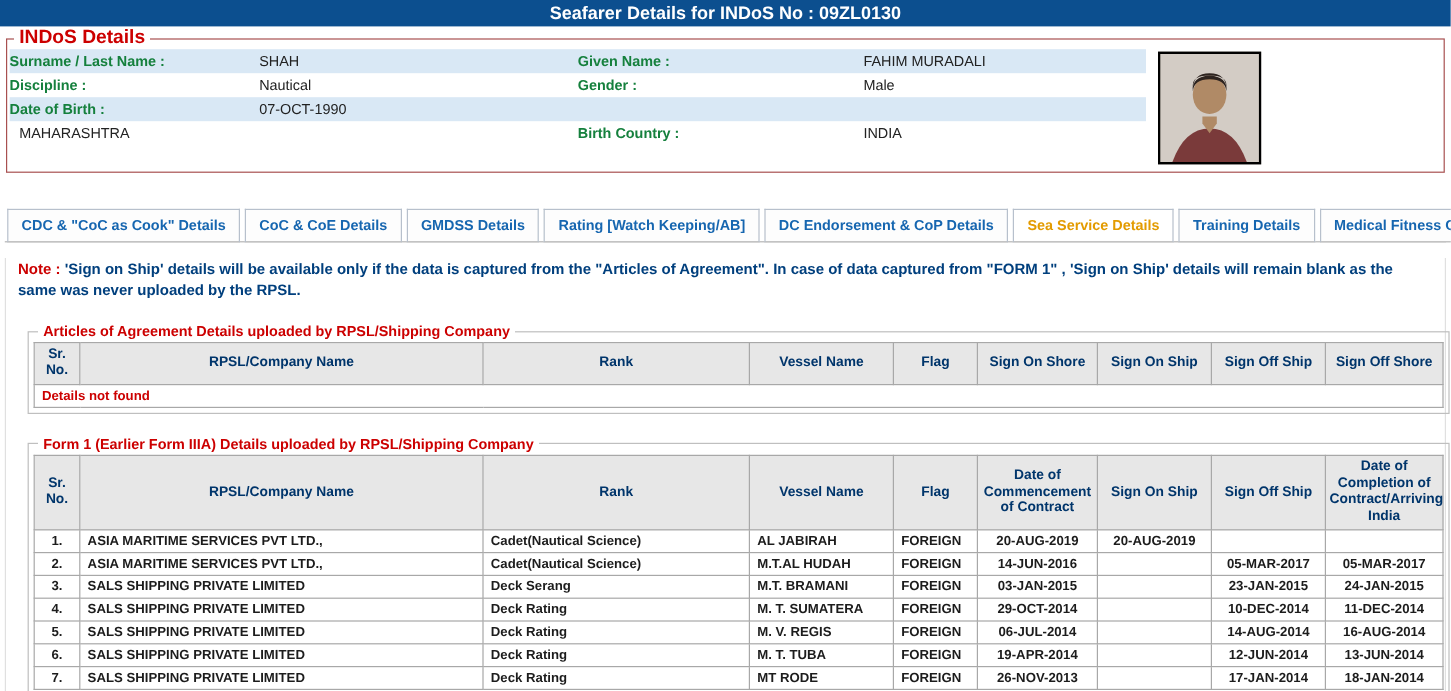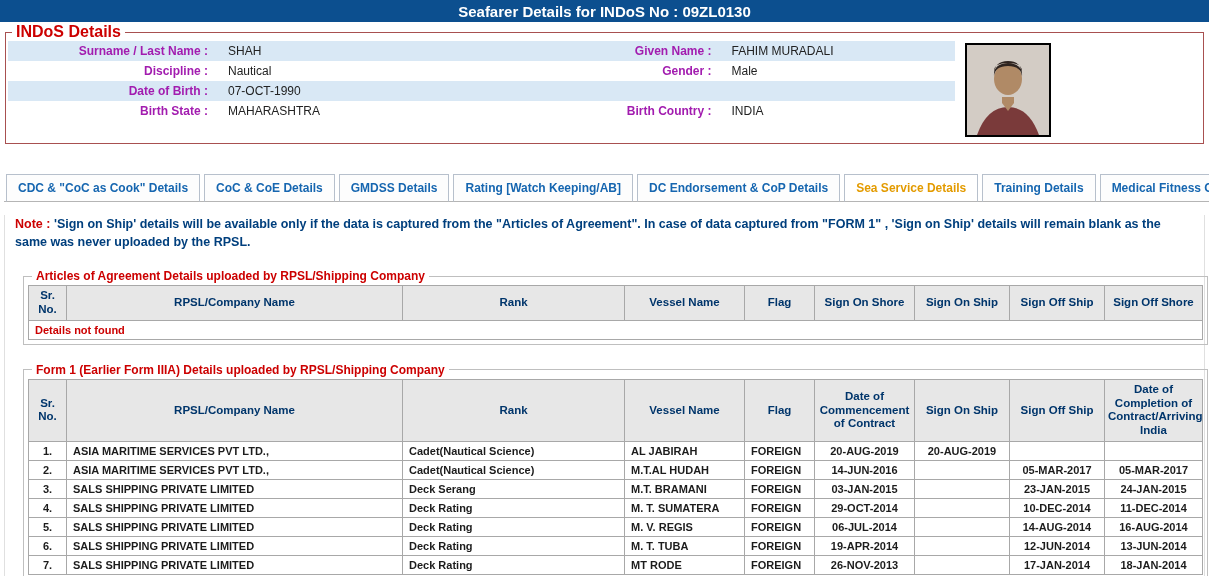--- a/index.html
+++ b/index.html
@@ -23,25 +23,25 @@
   }
   fieldset.indos legend {
     color:#cc0000; font-weight:bold; font-size:16px; padding:0 4px; margin-left:4px;
   }
   .indos-body { display:flex; align-items:flex-start; }
   .fields { flex:1 1 auto; }
   .frow { display:flex; height:20px; line-height:20px; font-size:12px; }
   .frow.alt { background:#d9e8f5; }
   .fpair { display:flex; width:50%; }
   .flabel {
-    font-weight:bold; color:#a21caf; text-align:right; white-space:nowrap;
+    font-weight:bold; color:#15803d; white-space:nowrap;
   }
   .fpair.left .flabel  { width:200px; }
   .fpair.right .flabel { width:230px; }
-  .fvalue { color:#222; margin-left:20px; white-space:nowrap; }
+  .fvalue { color:#222; margin-left:8px; white-space:nowrap; }
   .photo {
     flex:0 0 auto; width:86px; height:94px; border:2px solid #000;
     margin:2px 150px 2px 10px; background:#d8d0c8; overflow:hidden;
   }
   .photo svg { display:block; width:100%; height:100%; }
 
   
   .tabbar {
     display:flex; gap:4px; align-items:flex-end;
     margin:30px 4px 0 4px; padding:0 2px;
@@ -131,21 +131,20 @@
         </div>
       </div>
       <div class="frow alt">
         <div class="fpair left">
           <span class="flabel">Date of Birth :</span>
           <span class="fvalue">07-OCT-1990</span>
         </div>
       </div>
       <div class="frow">
         <div class="fpair left">
-          <span class="flabel">Birth State :</span>
           <span class="fvalue">MAHARASHTRA</span>
         </div>
         <div class="fpair right">
           <span class="flabel">Birth Country :</span>
           <span class="fvalue">INDIA</span>
         </div>
       </div>
     </div>
     <div class="photo">
       <svg viewBox="0 0 82 90" preserveAspectRatio="none">

